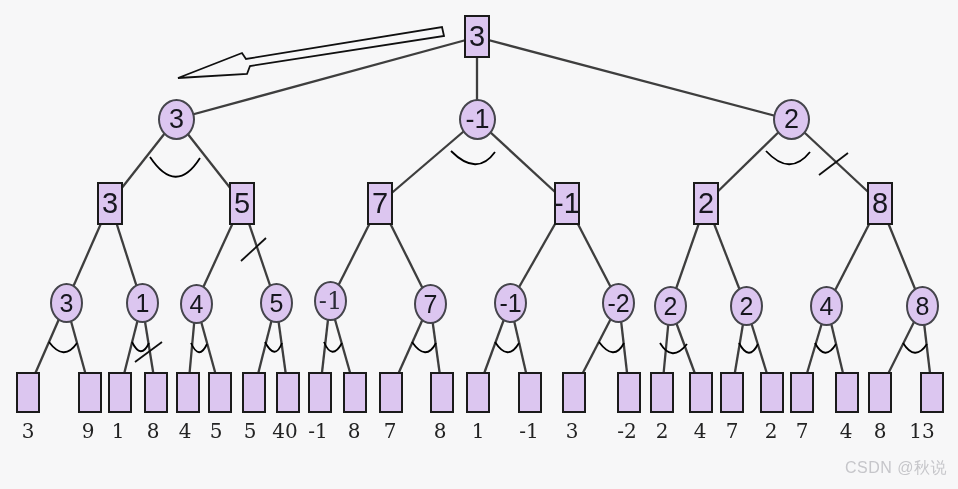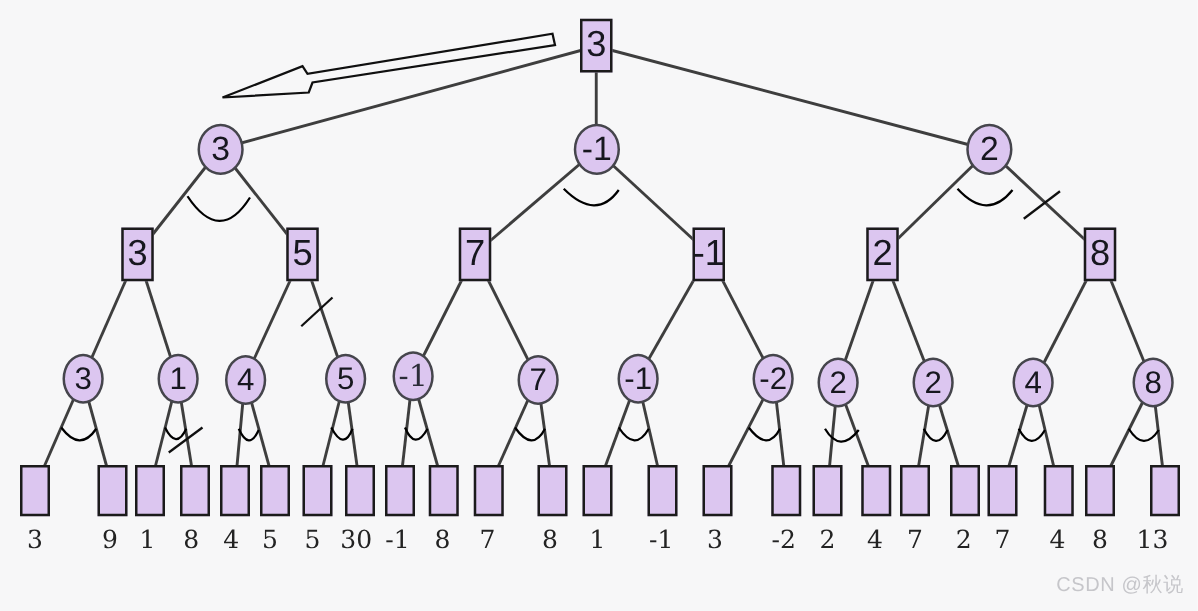--- a/index.html
+++ b/index.html
@@ -216,21 +216,21 @@
   <div class="leaf" style="left:868px"></div>
   <div class="leaf" style="left:920px"></div>
 
   <div class="lbl" style="left:6px">3</div>
   <div class="lbl" style="left:66px">9</div>
   <div class="lbl" style="left:96px">1</div>
   <div class="lbl" style="left:131px">8</div>
   <div class="lbl" style="left:163px">4</div>
   <div class="lbl" style="left:194px">5</div>
   <div class="lbl" style="left:228px">5</div>
-  <div class="lbl" style="left:263px">30</div>
+  <div class="lbl" style="left:263px">40</div>
   <div class="lbl" style="left:296px">-1</div>
   <div class="lbl" style="left:332px">8</div>
   <div class="lbl" style="left:368px">7</div>
   <div class="lbl" style="left:418px">8</div>
   <div class="lbl" style="left:456px">1</div>
   <div class="lbl" style="left:507px">-1</div>
   <div class="lbl" style="left:550px">3</div>
   <div class="lbl" style="left:605px">-2</div>
   <div class="lbl" style="left:640px">2</div>
   <div class="lbl" style="left:678px">4</div>

